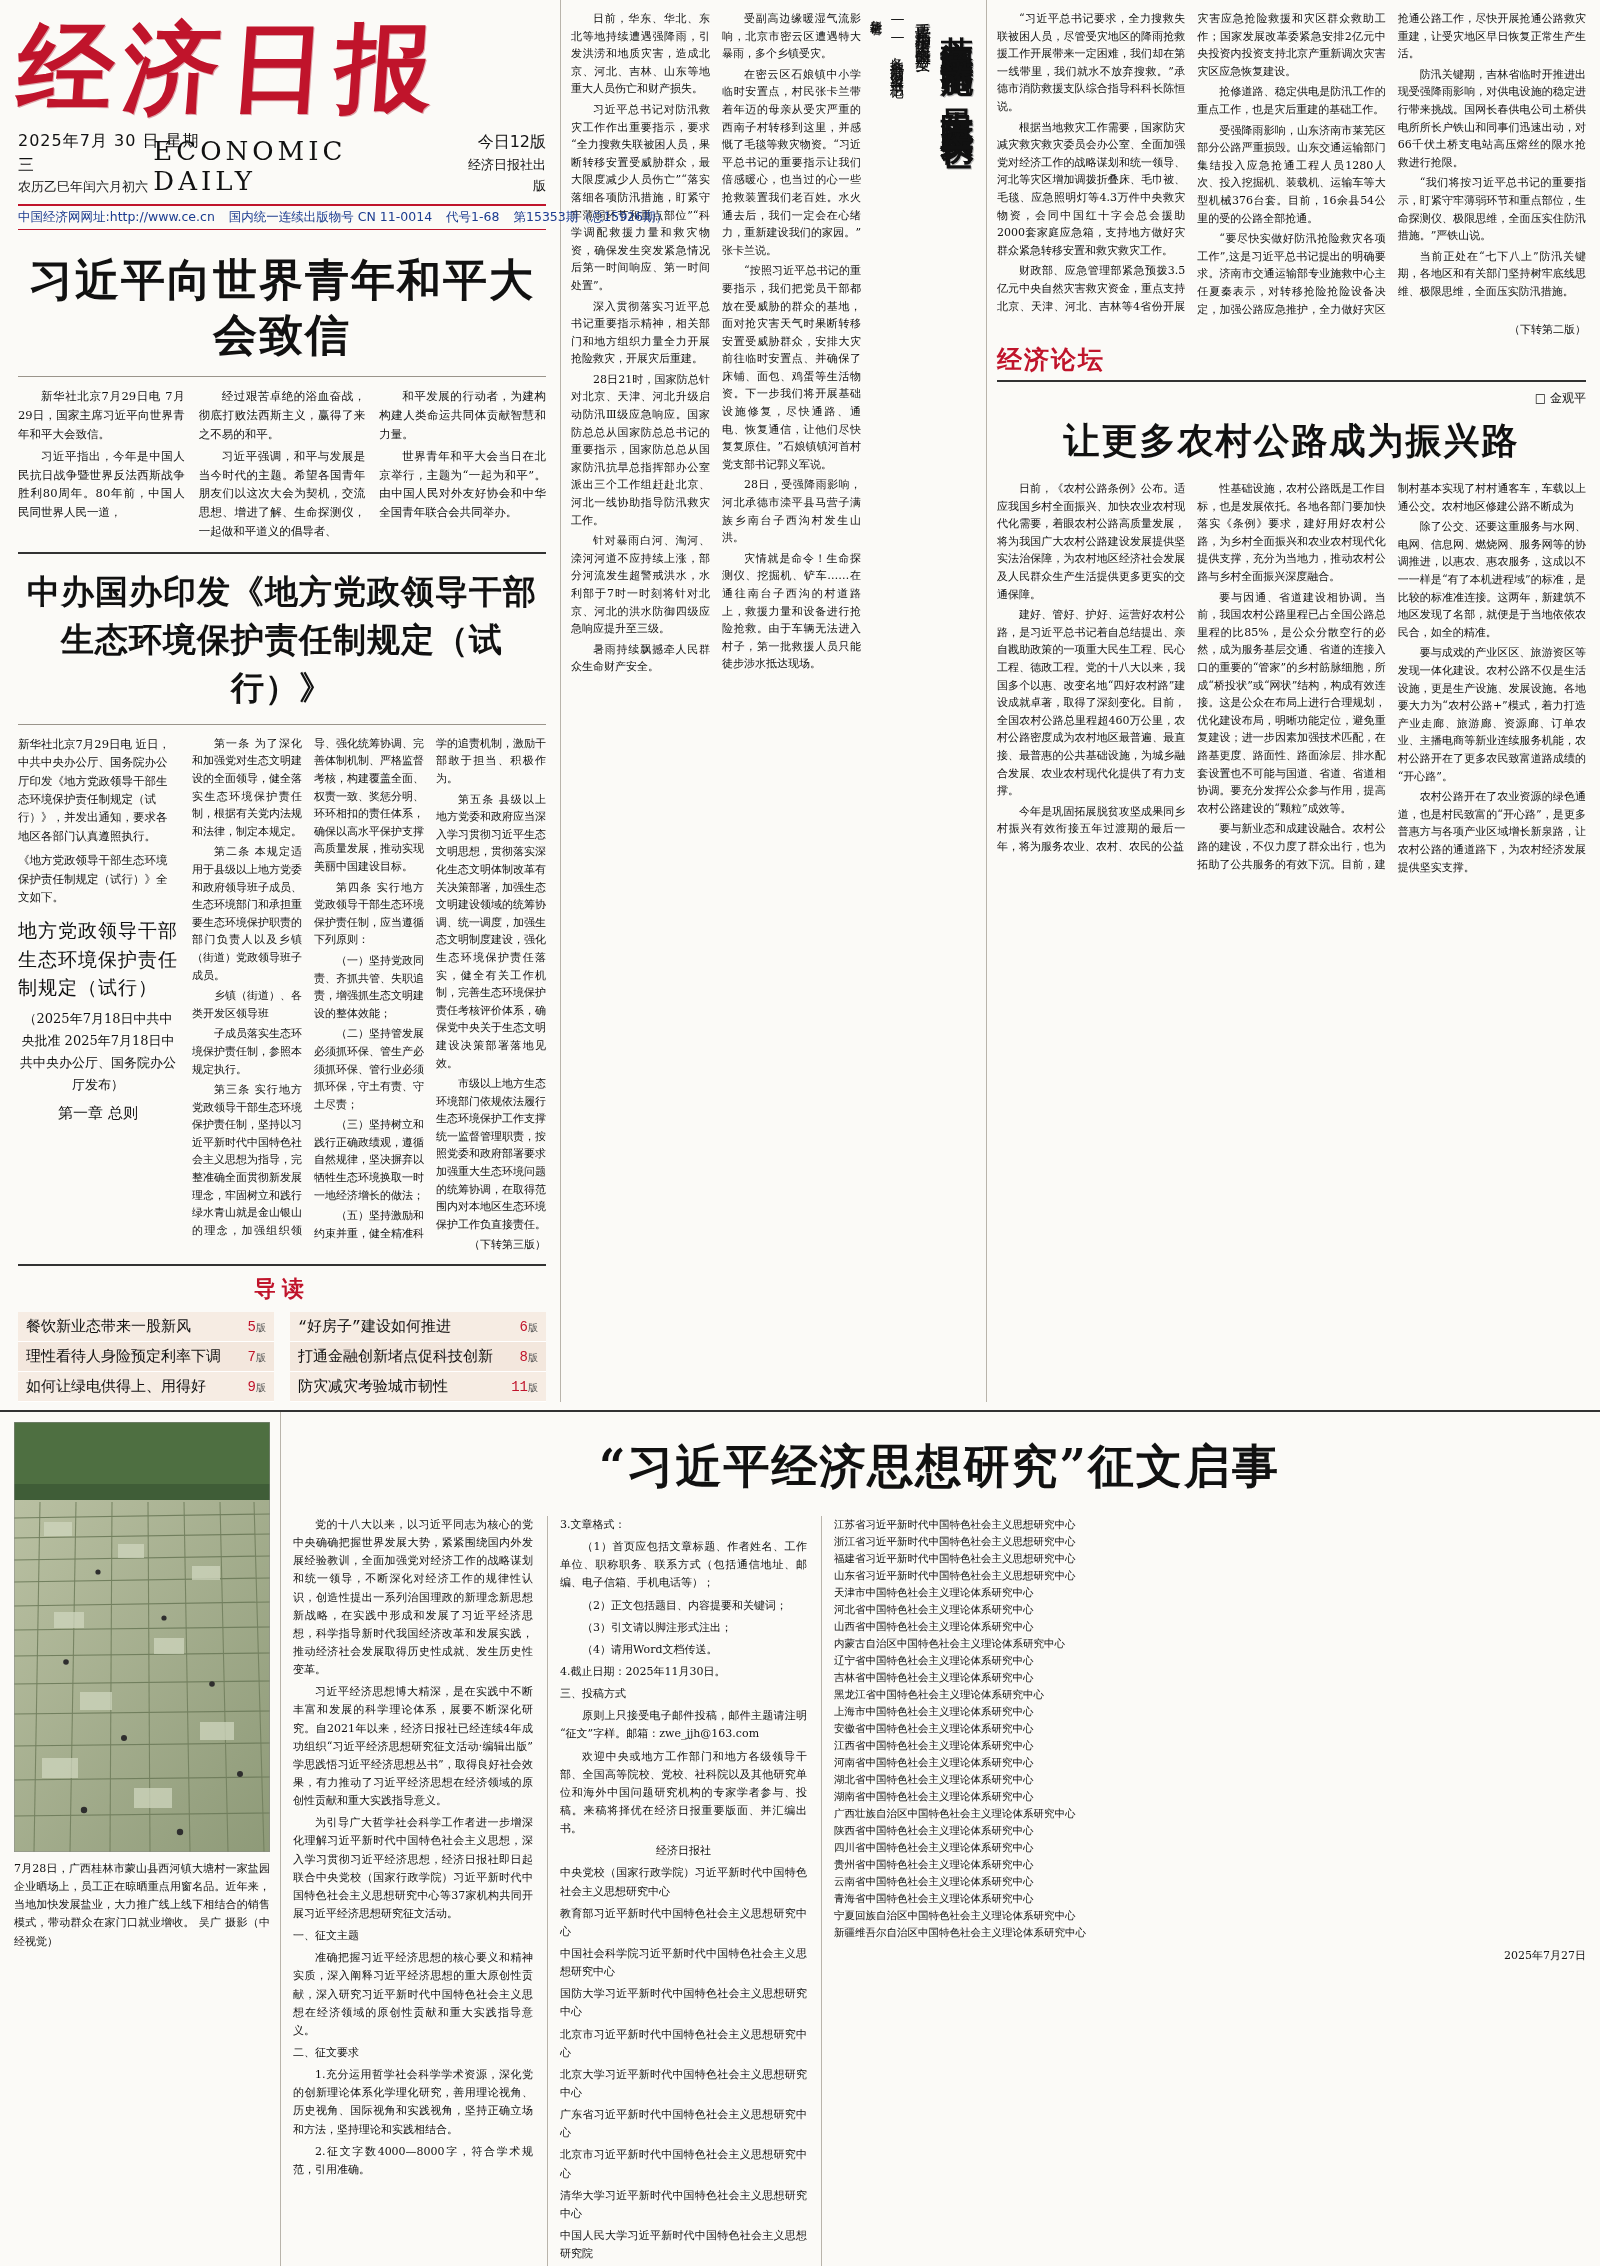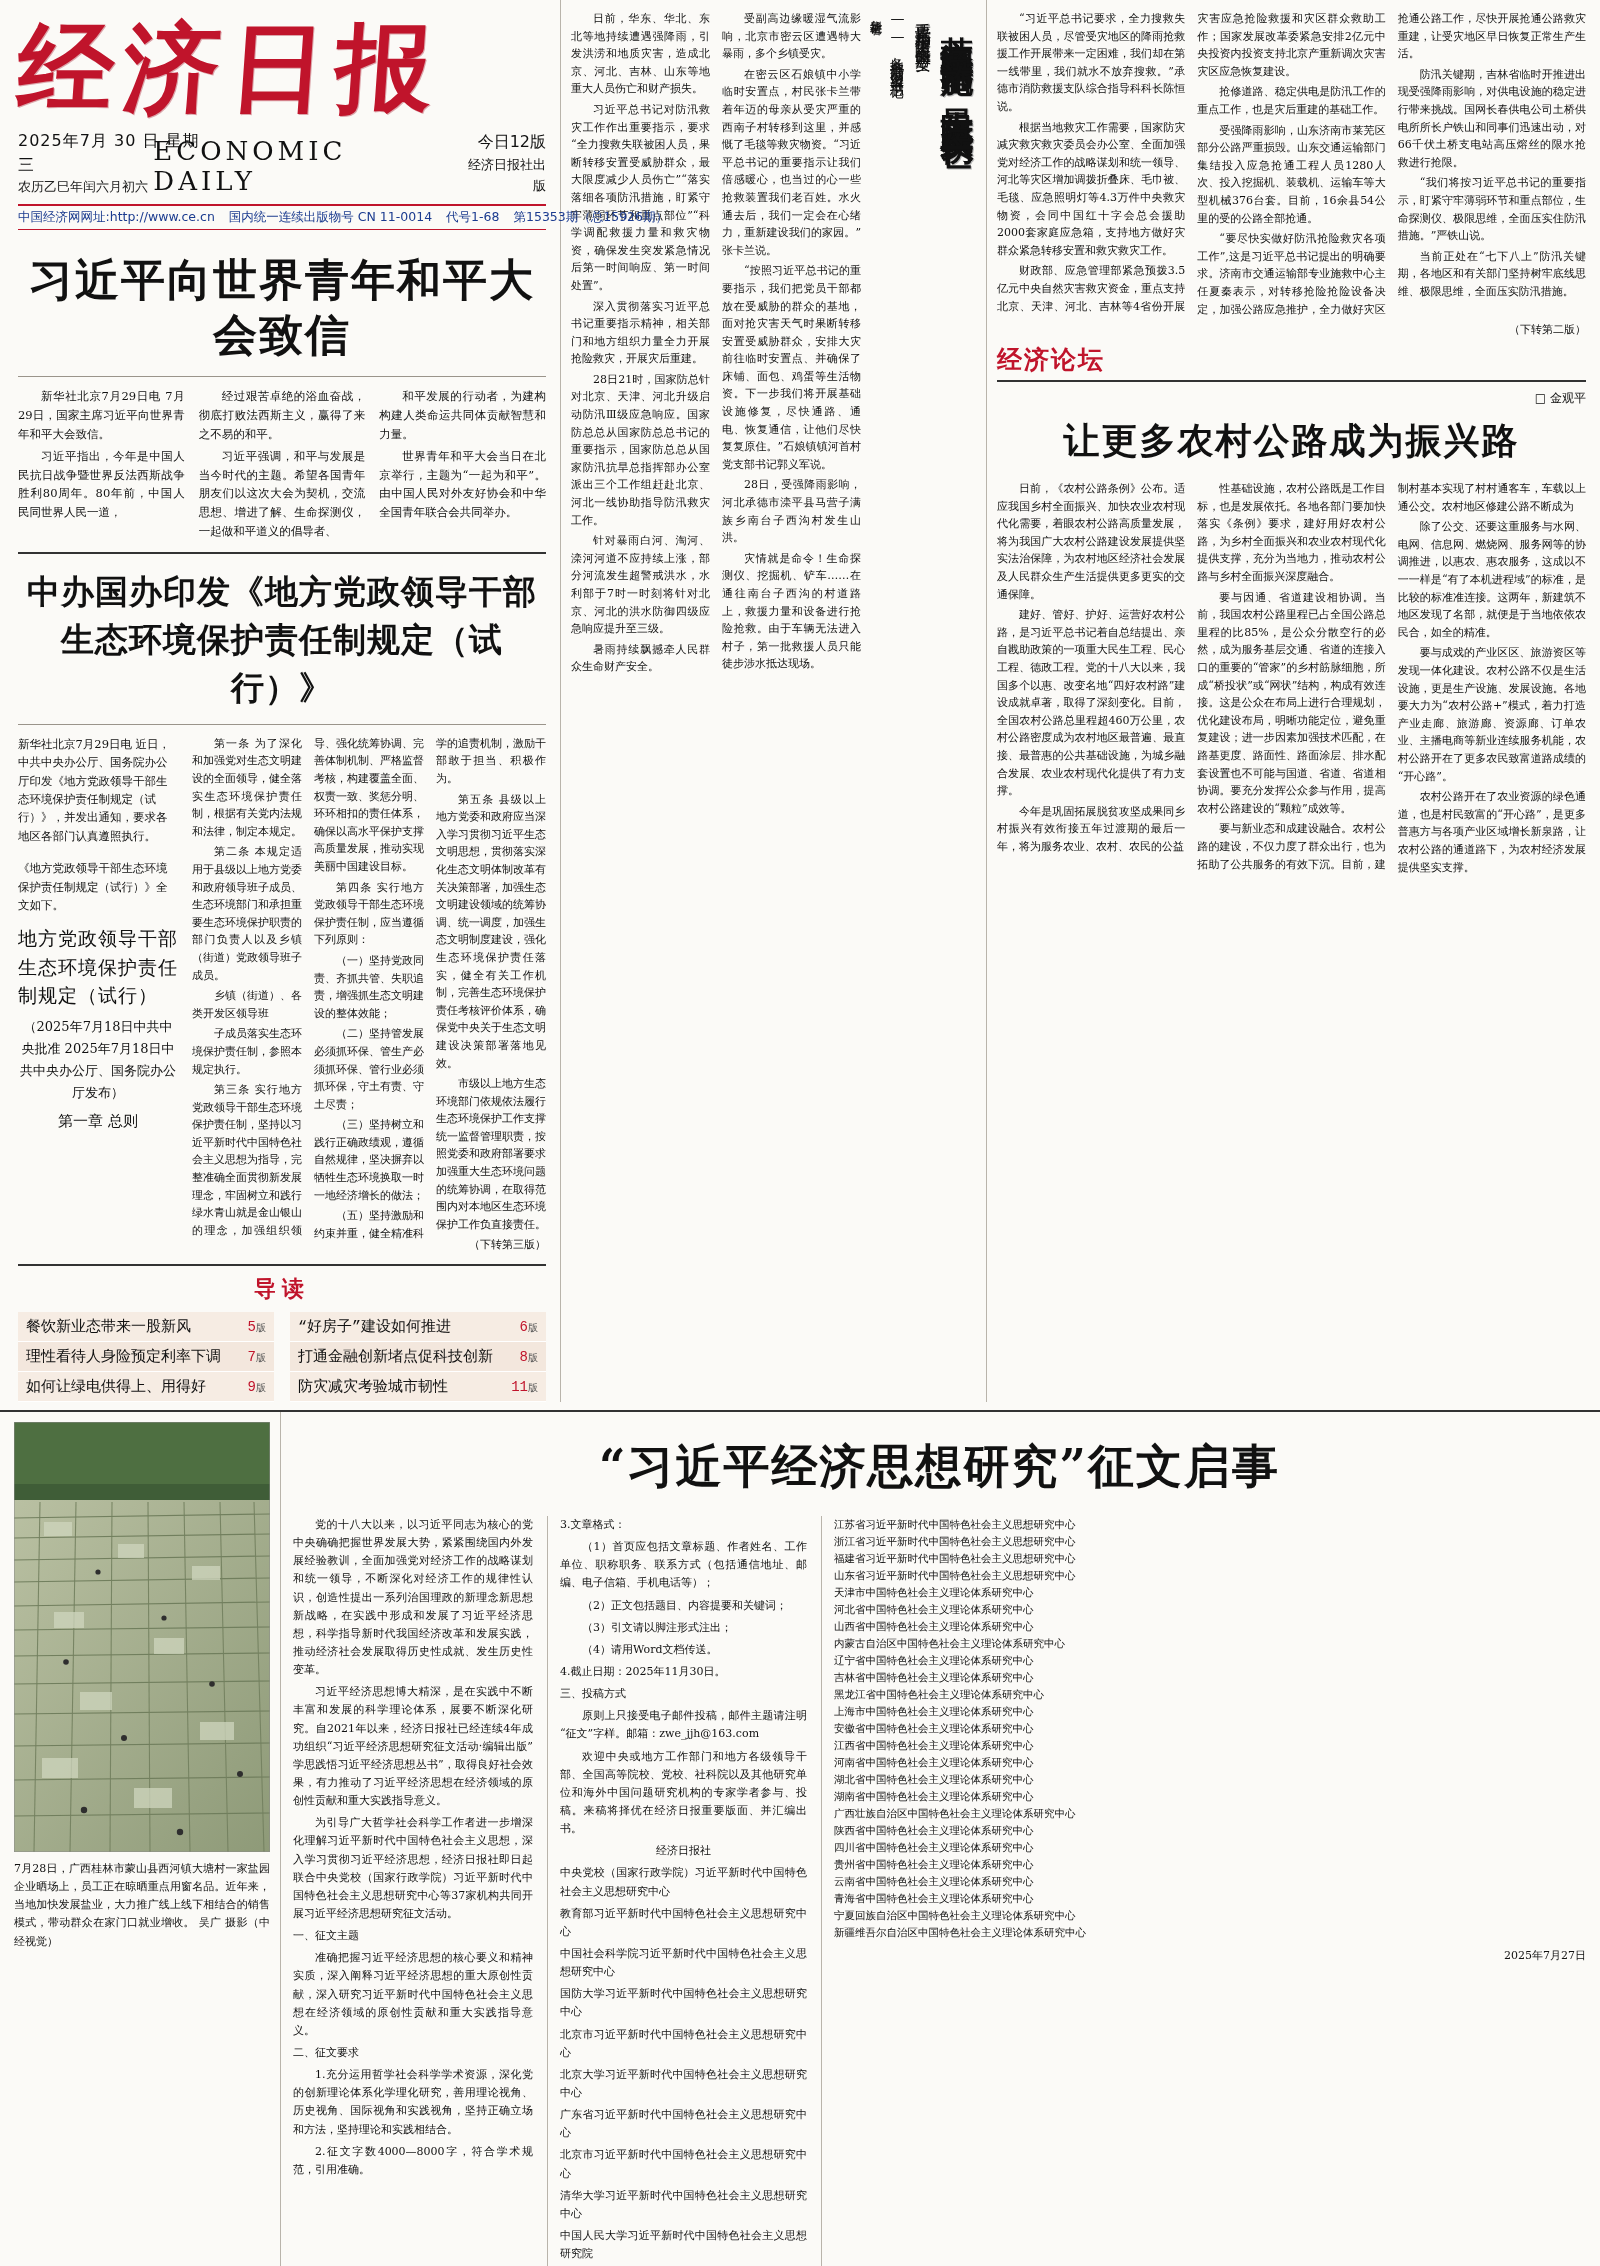--- a/index.html
+++ b/index.html
@@ -217,21 +217,21 @@
       </div>
 
       <div class="hr-thick"></div>
 
       <h2 class="lead2">中办国办印发《地方党政领导干部生态环境保护责任制规定（试行）》</h2>
       <div class="hr-thin"></div>
 
       <div style="display:flex; gap:14px;">
         <div style="width:160px;">
           <div class="sub-note">新华社北京7月29日电  近日，中共中央办公厅、国务院办公厅印发《地方党政领导干部生态环境保护责任制规定（试行）》，并发出通知，要求各地区各部门认真遵照执行。</div>
-          <div class="sub-note" style="margin-top:14px;">《地方党政领导干部生态环境保护责任制规定（试行）》全文如下。</div>
+          <div class="sub-note" style="margin-top:6px;">《地方党政领导干部生态环境保护责任制规定（试行）》全文如下。</div>
           <div class="doc-title-box" style="margin-top:10px;">
             <div class="t1">地方党政领导干部生态环境保护责任制规定（试行）</div>
             <div class="t2">（2025年7月18日中共中央批准  2025年7月18日中共中央办公厅、国务院办公厅发布）</div>
           </div>
           <div class="chap">第一章  总则</div>
         </div>
         <div style="flex:1;">
           <div class="fourcol" style="column-count:3;">
             <p>第一条  为了深化和加强党对生态文明建设的全面领导，健全落实生态环境保护责任制，根据有关党内法规和法律，制定本规定。</p>
             <p>第二条  本规定适用于县级以上地方党委和政府领导班子成员、生态环境部门和承担重要生态环境保护职责的部门负责人以及乡镇（街道）党政领导班子成员。</p>

